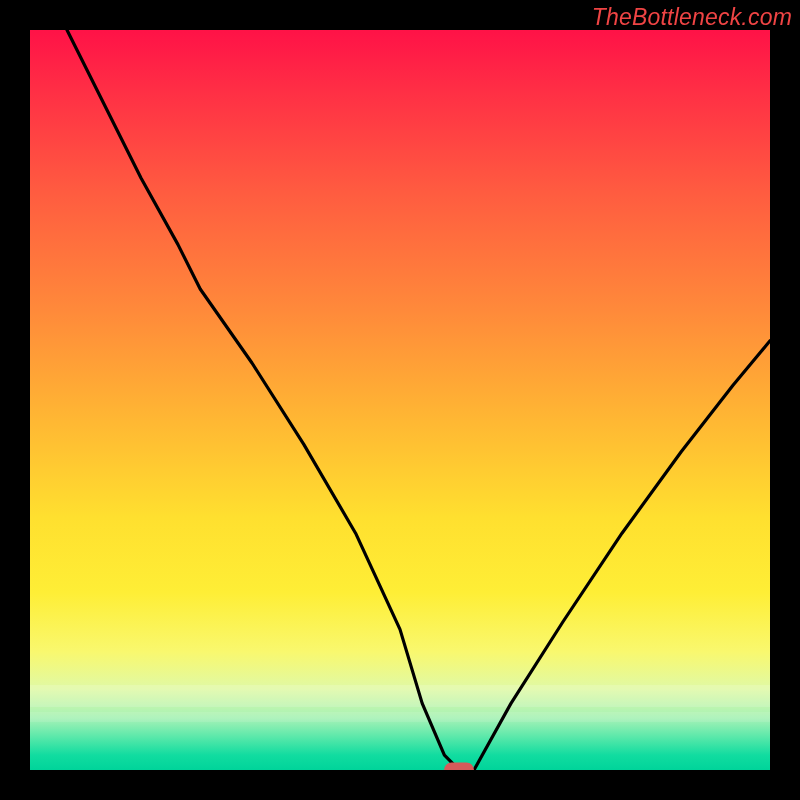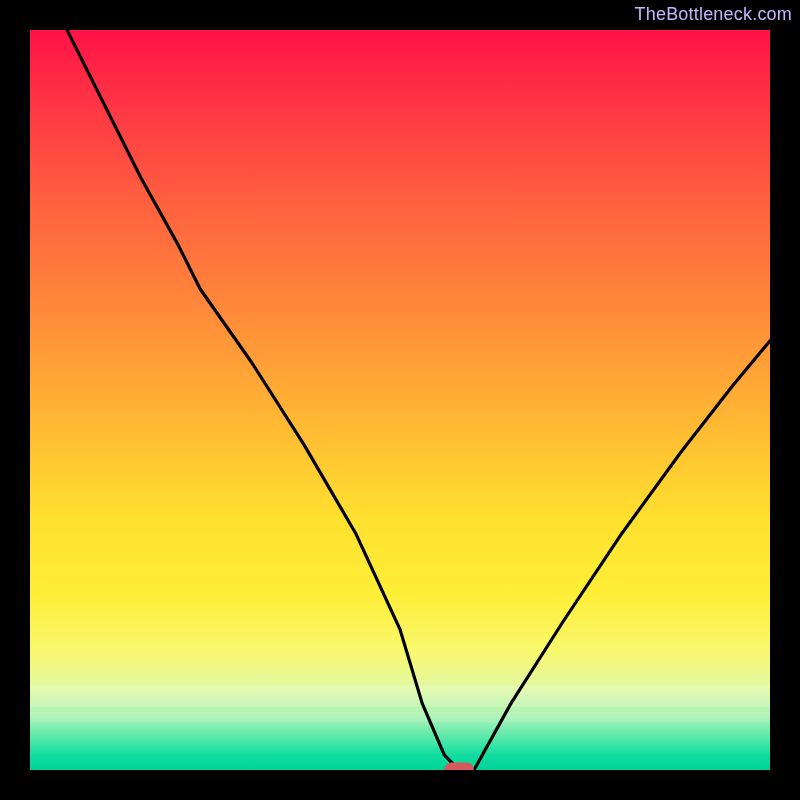--- a/index.html
+++ b/index.html
@@ -14,25 +14,26 @@
   .frame {
     position: relative;
     width: 800px;
     height: 800px;
     background: #000;
   }
   .watermark {
     position: absolute;
     top: 4px;
     right: 8px;
-    color: #c4b5fd;
-    font-size: 18px;
+    color: #ef4444;
+    font-size: 23px;
     font-weight: 400;
     letter-spacing: 0.2px;
     z-index: 20;
+    font-style: italic;
   }
   .plot-area {
     position: absolute;
     left: 30px;
     top: 30px;
     width: 740px;
     height: 740px;
     overflow: hidden;
     z-index: 5;
   }

